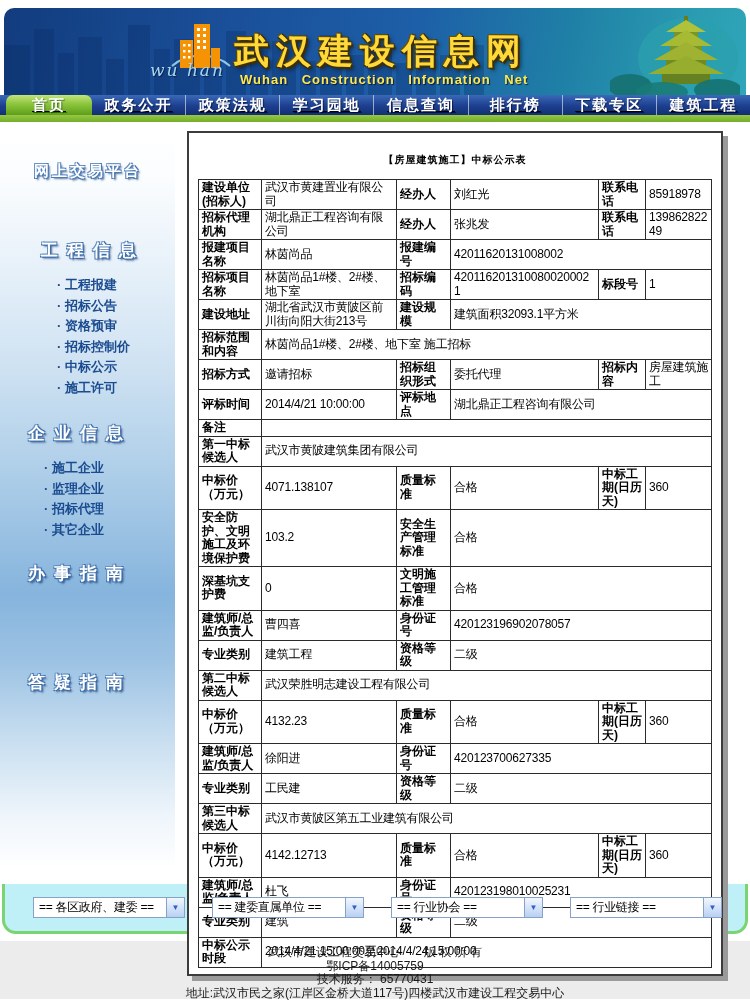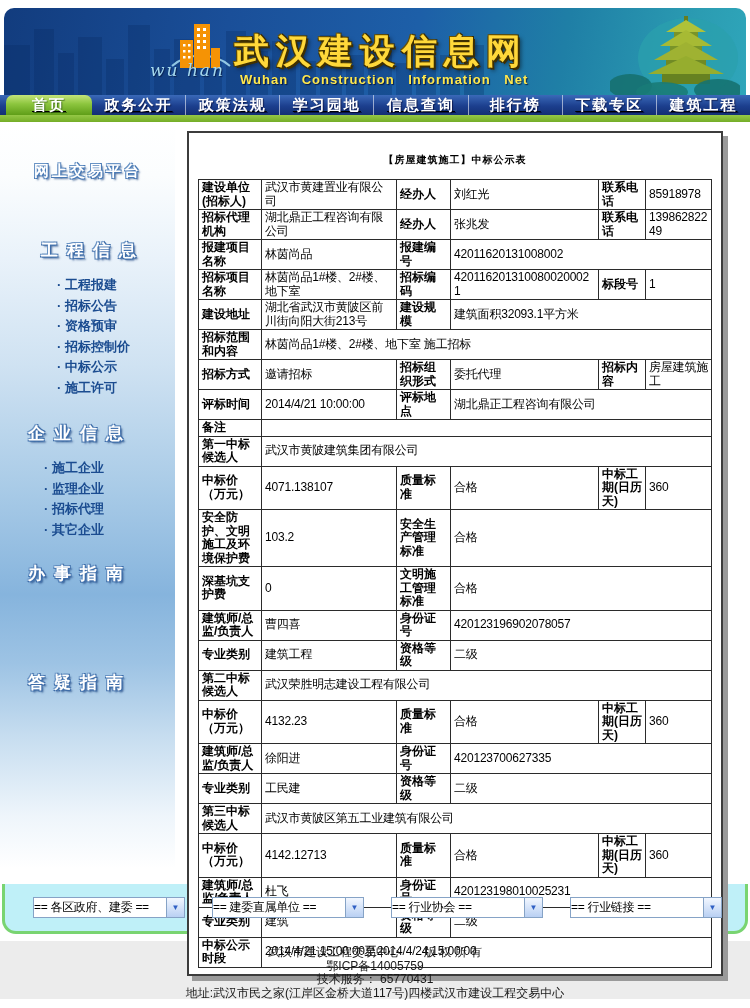--- a/index.html
+++ b/index.html
@@ -57,21 +57,21 @@
   #bid-table td { border:1px solid #2b2b2b; font-size:12px; line-height:13.5px; padding:1px 3px; height:15px;
     vertical-align:middle; word-break:break-all; color:#000; }
   #bid-table td.h { font-weight:bold; }
   #bid-table td.d { letter-spacing:-0.2px; }
 
   
   .link-strip { height:50px; margin:0 2px; background:#bff0f8; border:3px solid #79d471; border-top:none;
     border-radius:0 0 14px 14px; display:flex; align-items:center; padding-left:28px; gap:27px; }
   .dropdown { width:152px; height:21px; background:#fff; border:1px solid #86a3c6; display:flex; align-items:center;
     font-size:12px; color:#000; cursor:pointer; }
-  .dd-label { flex:1; white-space:nowrap; overflow:hidden; letter-spacing:-0.3px; }
+  .dd-label { flex:1; padding-left:5px; white-space:nowrap; overflow:hidden; letter-spacing:-0.3px; }
   .dd-btn { width:18px; height:100%; border-left:1px solid #86a3c6; background:linear-gradient(#f2f7ff,#b9d0f3);
     display:flex; align-items:center; justify-content:center; font-size:8px; color:#2f5fc4; }
 
   
   .footer { height:65px; background:#ececec; border-top:7px solid #fff; text-align:center; padding-top:5px; }
   .f-line { font-size:12px; color:#1a1a1a; line-height:13.5px; }
 </style>
 </head>
 <body>
 

